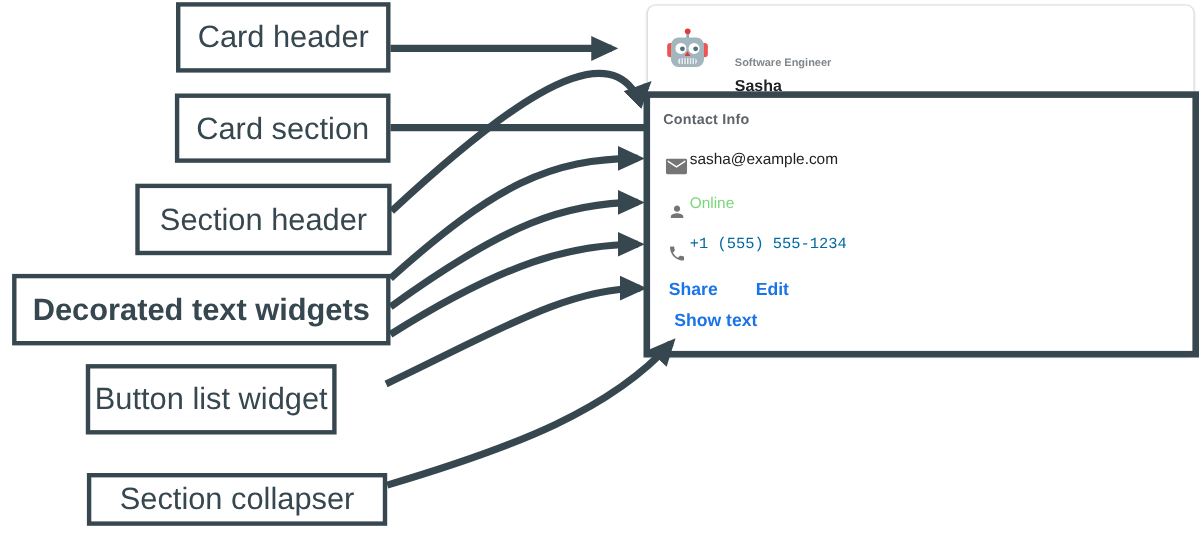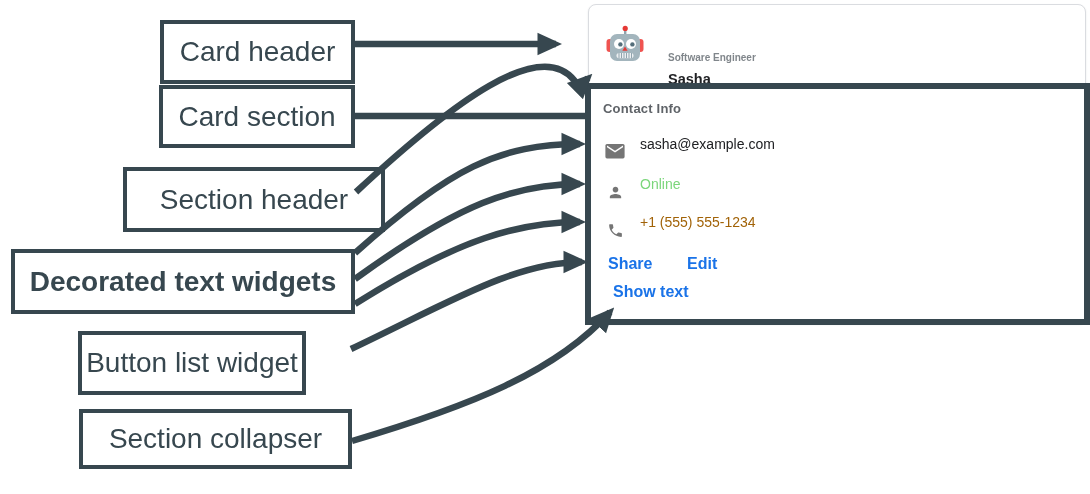--- a/index.html
+++ b/index.html
@@ -24,21 +24,21 @@
     background:#fff;border:1px solid var(--card-border);border-radius:8px;
     box-shadow:0 1px 2px rgba(60,64,67,.12);z-index:1;
   }
   .card *{position:absolute;}
   .avatar{left:16px;top:19px;width:40px;height:40px;}
   .person-name{left:79px;top:22px;font-size:14.5px;font-weight:700;color:var(--text-dark);line-height:16px;margin-top:44px;}
   .person-sub{left:79px;top:45px;font-size:10px;color:var(--text-subtle);line-height:16px;font-weight:bold;}
   .section-title{left:14px;top:96px;font-size:13px;font-weight:700;color:var(--text-gray);letter-spacing:.2px;}
   .row{display:flex;align-items:center;left:14px;height:22px;position:absolute;}
   .row .ic{position:static;width:24px;display:flex;justify-content:center;}
-  .row .txt{position:static;margin-left:13px;font-size:14px;color:var(--text-dark);}
+  .row .txt{position:static;margin-left:0;font-size:14px;color:var(--text-dark);}
   .row-email{top:128px;}
   .row-online{top:168px;}
   .row-phone{top:206px;}
   .btn{font-size:16px;font-weight:700;color:var(--blue);cursor:pointer;background:none;border:none;font-family:inherit;padding:0;}
   .btn-share{left:19px;top:250px;}
   .btn-edit{left:98px;top:250px;}
   .btn-collapse{left:24px;top:278px;}
 
   
   .section-outline{
@@ -93,36 +93,36 @@
       </span>
       <span class="txt" style="color: rgb(123, 214, 123);">Online</span>
     </div>
 
     <div class="row row-phone">
       <span class="ic">
         <svg width="17" height="17" viewBox="0 0 24 24">
             <path fill="#757575" d="M6.62 10.79c1.44 2.83 3.76 5.14 6.59 6.59l2.2-2.2c.27-.27.67-.36 1.02-.24 1.12.37 2.33.57 3.57.57.55 0 1 .45 1 1V20c0 .55-.45 1-1 1-9.39 0-17-7.61-17-17 0-.55.45-1 1-1h3.5c.55 0 1 .45 1 1 0 1.25.2 2.45.57 3.57.11.35.03.74-.25 1.02l-2.2 2.2z"></path>
           </svg>
       </span>
-      <span class="txt" style="color: #a16207;">+1 (555) 555-1234</span>
+      <span class="txt" style="color: #0369a1; font-family: Liberation Mono, monospace;">+1 (555) 555-1234</span>
     </div>
 
     <button class="btn btn-share">Share</button>
     <button class="btn btn-edit">Edit</button>
     <button class="btn btn-collapse">Show text</button>
   </div>
 
   <div class="section-outline"></div>
 
-  <div class="label-box" style="left:160px;top:20px;width:195px;height:64px;">Card header</div>
+  <div class="label-box" style="left:160px;top:2px;width:195px;height:64px;">Card header</div>
   <div class="label-box" style="left:159px;top:85px;width:196px;height:63px;">Card section</div>
-  <div class="label-box" style="left:123px;top:167px;width:262px;height:65px;">Section header</div>
+  <div class="label-box" style="left:123px;top:167px;width:233px;height:65px;">Section header</div>
   <div class="label-box" style="left:11px;top:249px;width:344px;height:65px;font-weight:bold;">Decorated text widgets</div>
   <div class="label-box" style="left:78px;top:331px;width:228px;height:64px;">Button list widget</div>
-  <div class="label-box" style="left:79px;top:409px;width:273px;height:60px;">Section collapser</div>
+  <div class="label-box" style="left:79px;top:430px;width:273px;height:48px;">Section collapser</div>
 
   <svg class="arrows" width="1090" height="494" viewBox="0 0 1090 494">
     <defs>
       <marker id="ah" viewBox="0 0 10 10" refX="7.5" refY="5" markerWidth="3.8" markerHeight="3.8" orient="auto">
         <path class="ah" d="M0,0.4 L10,5 L0,9.6 Z"></path>
       </marker>
     </defs>
     <path class="arrow" d="M355 44 L556 44" marker-end="url(#ah)"></path>
     <path class="arrow" d="M355 116 L588 116"></path>
     <path class="arrow" d="M356 192 C455 100, 540 38, 574 80 C578 86, 582 84, 588 78" marker-end="url(#ah)"></path>

